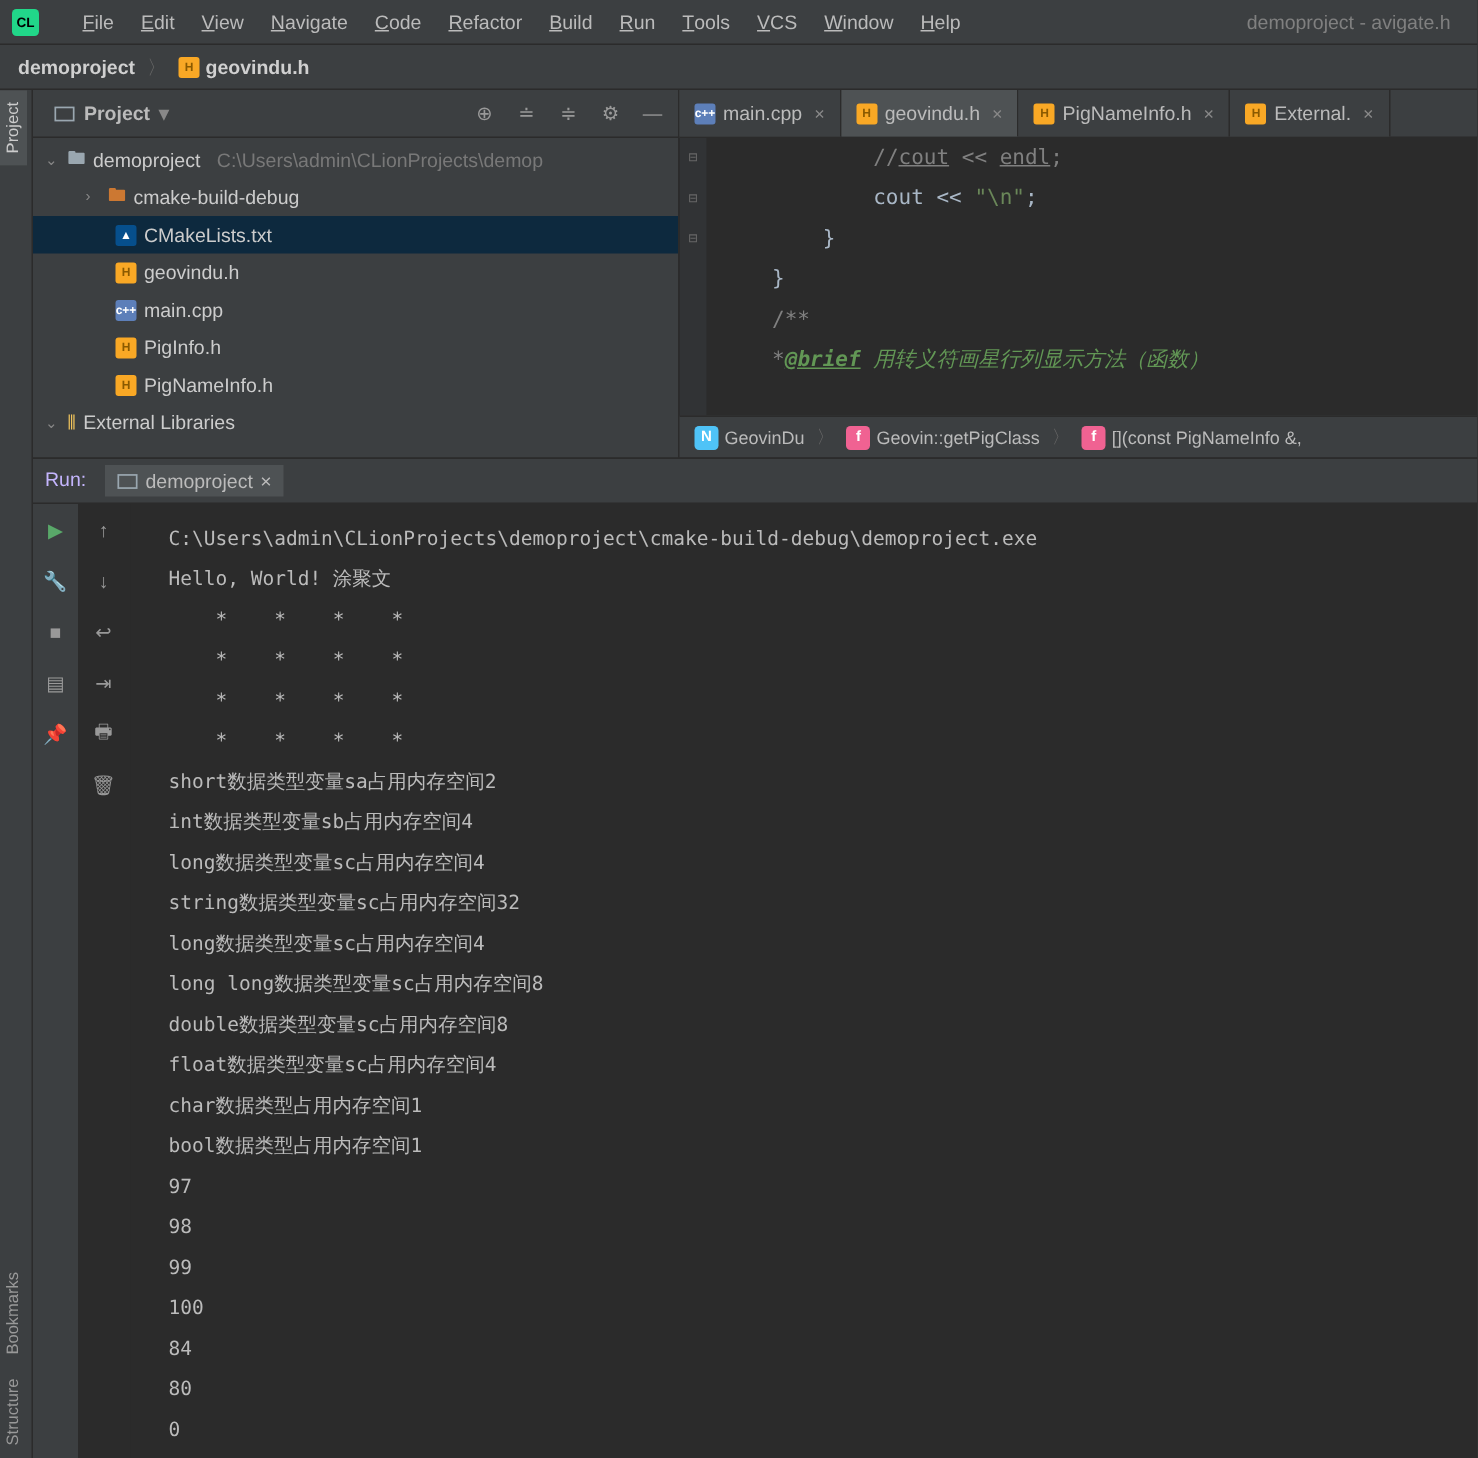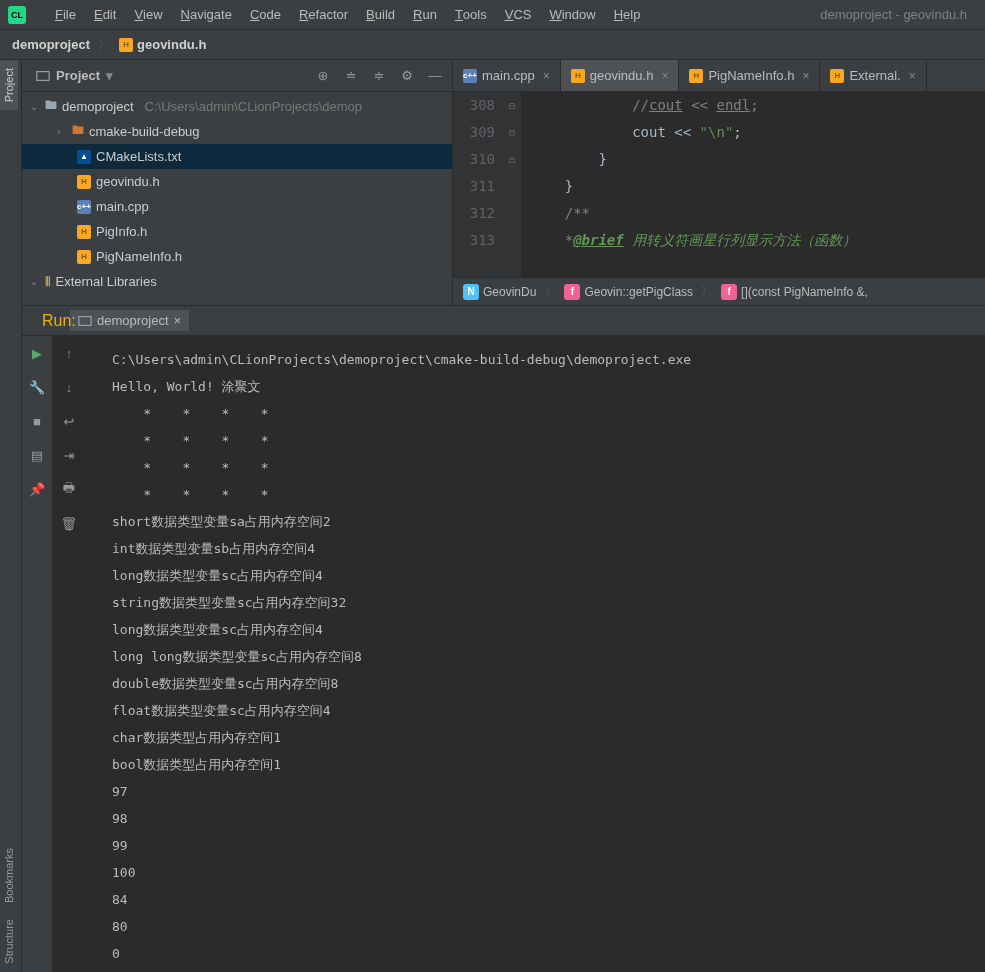--- a/index.html
+++ b/index.html
@@ -279,21 +279,21 @@
   position: absolute;
   top: 30px; left: 75px; right: 0; bottom: 0;
   padding: 10px 15px;
   font-family: "Consolas", monospace;
   font-size: 13px;
   line-height: 27px;
   color: #bbbbbb;
   overflow: auto;
   white-space: pre;
 }
-.run-label { position: absolute; top: 6px; left: 20px; color: #eab308; font-size: 16px; }
+.run-label { position: absolute; top: 6px; left: 8px; color: #c4b5fd; font-size: 13px; }
 svg { width: 14px; height: 14px; }
 </style>
 </head>
 <body>
 
 <div class="menubar">
   <div class="app-icon">CL</div>
   <div id="menu-host" style="display: flex;">
       <div class="menu-item"><span class="u">F</span>ile</div>
       <div class="menu-item"><span class="u">E</span>dit</div>
@@ -301,21 +301,21 @@
       <div class="menu-item"><span class="u">N</span>avigate</div>
       <div class="menu-item"><span class="u">C</span>ode</div>
       <div class="menu-item"><span class="u">R</span>efactor</div>
       <div class="menu-item"><span class="u">B</span>uild</div>
       <div class="menu-item"><span class="u">R</span>un</div>
       <div class="menu-item"><span class="u">T</span>ools</div>
       <div class="menu-item"><span class="u">V</span>CS</div>
       <div class="menu-item"><span class="u">W</span>indow</div>
       <div class="menu-item"><span class="u">H</span>elp</div>
     </div>
-  <div class="window-title">demoproject - geovindu.h</div>
+  <div class="window-title">demoproject - avigate.h</div>
 </div>
 
 <div class="navbar">
   <span class="crumb">
       <span>demoproject</span>
     </span>
   <span class="crumb-sep">〉</span>
   <span class="crumb">
     <span class="file-icon icon-h">H</span>
     <span>geovindu.h</span>
@@ -407,28 +407,20 @@
           <span>PigNameInfo.h</span>
           <span class="close">×</span>
         </div>
         <div class="ed-tab">
           <span class="file-icon icon-h">H</span>
           <span>External.</span>
           <span class="close">×</span>
         </div>
       </div>
     <div class="code-area">
-      <div class="gutter" id="gutter">
-          <div>308</div>
-          <div>309</div>
-          <div>310</div>
-          <div>311</div>
-          <div>312</div>
-          <div>313</div>
-        </div>
       <div class="gutter-marks" id="gmarks">
           <div></div>
           <div></div>
           <div>⊟</div>
           <div>⊟</div>
           <div>⊟</div>
           <div></div>
         </div>
       <div class="code" id="code"><div>            <span class="c-comment">//<span style="text-decoration:underline">cout</span> &lt;&lt; <span style="text-decoration:underline">endl</span>;</span></div><div>            cout <span class="c-op">&lt;&lt;</span> <span class="c-str">"\n"</span>;</div><div>        }</div><div>    }</div><div>    <span class="c-comment">/**</span></div><div>    <span class="c-comment">*<span class="c-tag">@brief</span> <span style="font-style:italic;color:#629755">用转义符画星行列显示方法（函数）</span></span></div></div>
     </div>

